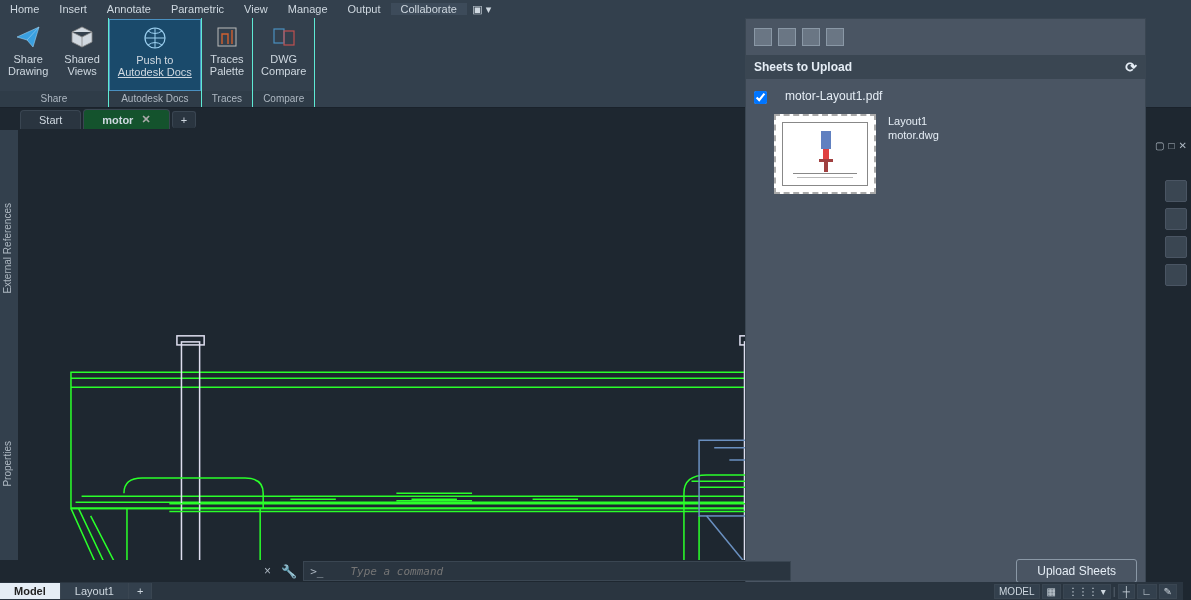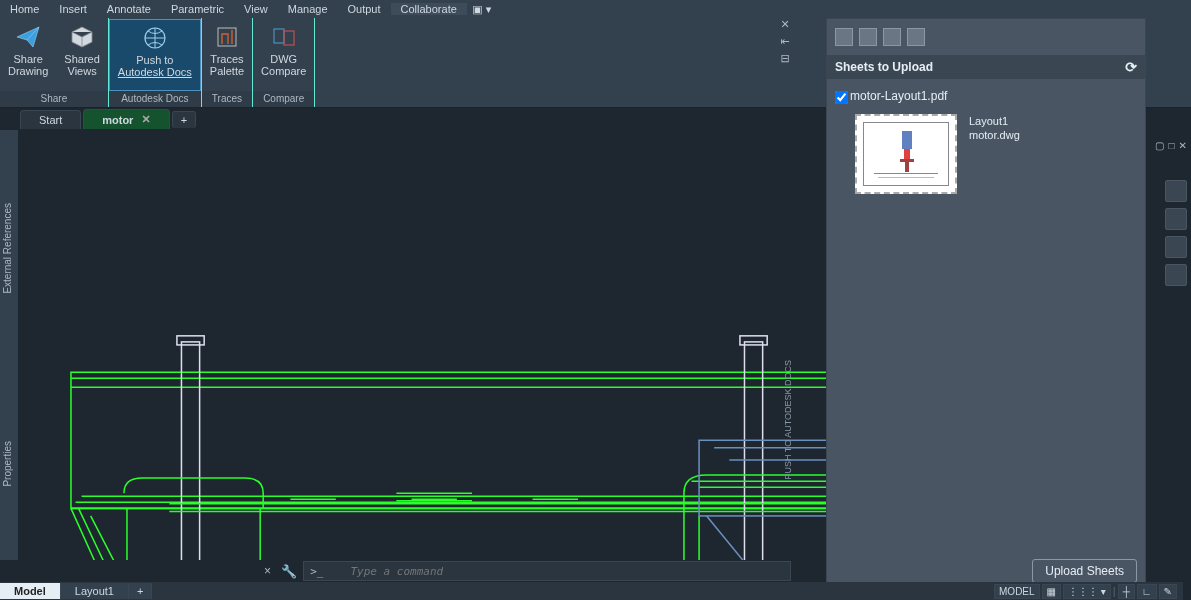--- a/index.html
+++ b/index.html
@@ -37,35 +37,35 @@
 .side-collapsed .vlabel { writing-mode: vertical-rl; transform: rotate(180deg); font-size: 10px; color: #aeb8c2; padding: 10px 2px; cursor: pointer; }
 
 
 .right-vlabel { position: absolute; right: 398px; top: 360px; writing-mode: vertical-rl; transform: rotate(180deg); font-size: 9px; color: #8a98a6; }
 
 
 .right-ctrl { position: absolute; top: 18px; right: 398px; width: 16px; display: flex; flex-direction: column; gap: 4px; align-items: center; }
 .right-ctrl span { color: #aeb8c2; font-size: 11px; cursor: pointer; }
 
 
-.sheets-panel { position: absolute; top: 18px; right: 45px; width: 320px; bottom: 8px; background: #4a5563; border: 1px solid #3a4652; display: flex; flex-direction: column; }
+.sheets-panel { position: absolute; top: 18px; right: 45px; width: 401px; bottom: 8px; background: #4a5563; border: 1px solid #3a4652; display: flex; flex-direction: column; }
 .sheets-toolbar { height: 36px; display: flex; align-items: center; gap: 6px; padding: 0 8px; }
 .sheets-toolbar .tb-icon { width: 18px; height: 18px; background: #6a7684; border: 1px solid #8a98a6; cursor: pointer; }
 .sheets-header { height: 24px; background: #3a4652; display: flex; align-items: center; justify-content: space-between; padding: 0 8px; font-size: 12px; font-weight: bold; color: #e5edf5; }
 .sheets-header .refresh { font-size: 14px; cursor: pointer; }
 .sheets-body { flex: 1; padding: 6px 8px; overflow: auto; }
-.sheet-item { display: flex; align-items: flex-start; gap: 2px; padding: 4px 0; }
+.sheet-item { display: flex; align-items: flex-start; gap: 18px; padding: 4px 0; }
 .sheet-item input[type=checkbox] { margin-top: 2px; }
 .sheet-item .fname { font-size: 12px; color: #e5edf5; }
 .thumb-row { display: flex; gap: 12px; margin-top: 6px; padding-left: 20px; }
 .thumb { width: 102px; height: 80px; background: #fff; border: 2px dashed #aaa; padding: 6px; display: flex; align-items: center; justify-content: center; }
 .thumb-inner { width: 86px; height: 64px; border: 1px solid #888; background: #fff; position: relative; }
 .thumb-meta { font-size: 11px; color: #e5edf5; line-height: 14px; }
 .sheets-footer { padding: 8px; display: flex; justify-content: flex-end; }
-.upload-btn { background: #4a5563; border: 1px solid #8a98a6; color: #e5edf5; font-size: 12px; padding: 4px 12px; border-radius: 3px; cursor: pointer; }
+.upload-btn { background: #4a5563; border: 1px solid #8a98a6; color: #e5edf5; font-size: 12px; padding: 4px 20px; border-radius: 3px; cursor: pointer; }
 
 
 .far-right { position: absolute; top: 130px; right: 0; width: 45px; bottom: 8px; background: #1e2730; }
 .far-right .wctrl { position: absolute; top: 10px; right: 4px; display: flex; gap: 4px; }
 .far-right .wctrl span { color: #aeb8c2; font-size: 10px; cursor: pointer; }
 .far-right .navtools { position: absolute; top: 50px; right: 4px; width: 22px; display: flex; flex-direction: column; gap: 6px; }
 .far-right .navtools .nt { width: 22px; height: 22px; background: #3a4652; border: 1px solid #4a5563; border-radius: 2px; }
 
 
 .cmdline { position: absolute; bottom: 18px; left: 260px; right: 400px; height: 22px; display: flex; align-items: center; gap: 6px; }

